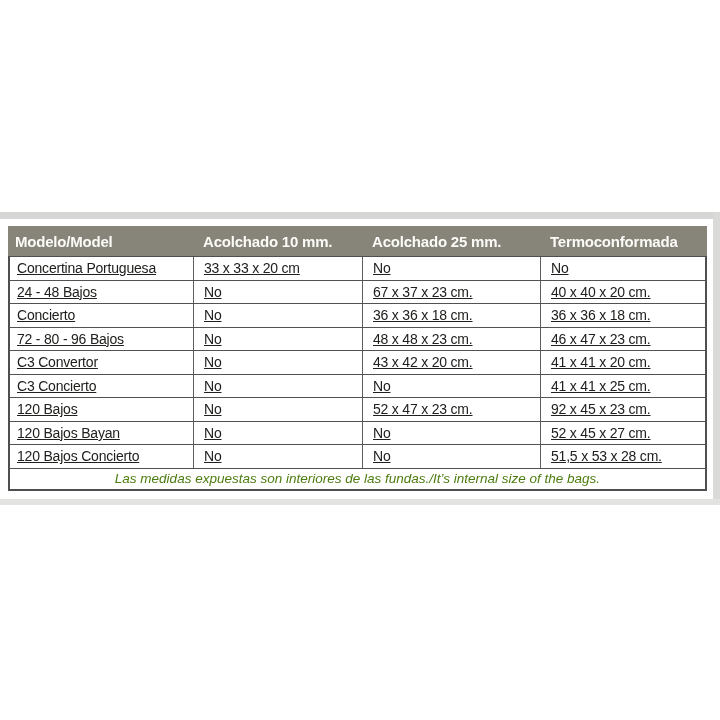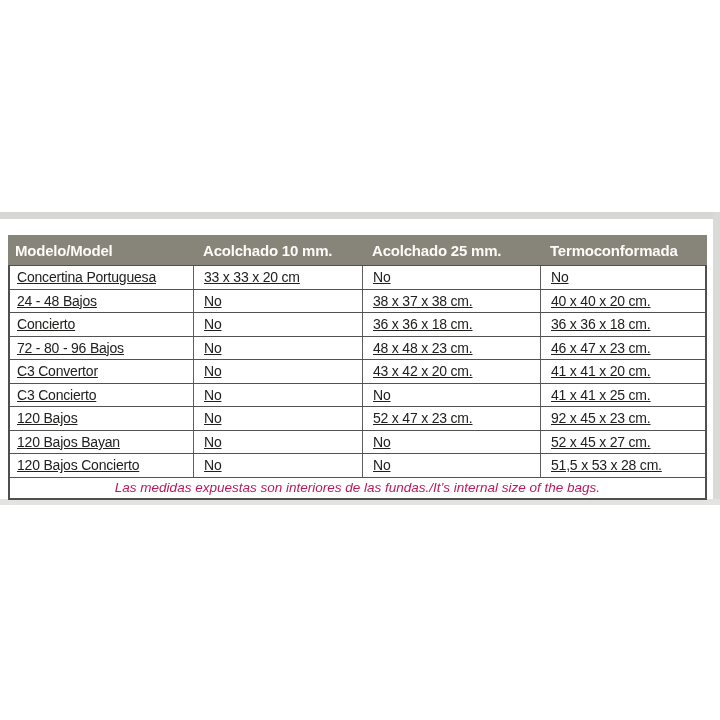--- a/index.html
+++ b/index.html
@@ -13,21 +13,21 @@
 
   
   .strip { position: absolute; }
   .strip-top    { left: 0;   top: 212px; width: 720px; height: 7px;  background: #d6d6d4; }
   .strip-right  { left: 713px; top: 212px; width: 7px; height: 293px; background: #dadad8; }
   .strip-bottom { left: 0;   top: 499px; width: 720px; height: 6px;  background: #e3e3e1; }
 
   
   .spec-table {
     position: absolute;
-    left: 8px; top: 235px;
+    left: 8px; top: 226px;
     width: 699px;
     color: #21201e;
   }
   .hdr {
     display: grid;
     grid-template-columns: 185px 169px 178px 1fr;
     height: 30px;
     align-items: center;
     background: #87857a;
     color: #fcfbf8;
@@ -62,21 +62,21 @@
   .c1 { padding-left: 7px; }
   .c2, .c3, .c4 { padding-left: 10px; }
   .row .c2, .row .c3, .row .c4 { border-left: 1px solid #5e5e5e; }
   .footer-row {
     height: 20px;
     display: flex;
     align-items: center;
     justify-content: center;
     font-style: italic;
     font-size: 13.5px;
-    color: #be185d;
+    color: #4d7c0f;
   }
 </style>
 </head>
 <body>
 
 <div class="strip strip-top"></div>
 <div class="strip strip-right"></div>
 <div class="strip strip-bottom"></div>
 
 <div class="spec-table">
@@ -93,21 +93,21 @@
     <div class="row">
       <div class="cell c1">Concertina Portuguesa</div>
       <div class="cell c2">33 x 33 x 20 cm</div>
       <div class="cell c3">No</div>
       <div class="cell c4">No</div>
     </div>
 
     <div class="row">
       <div class="cell c1">24 - 48 Bajos</div>
       <div class="cell c2">No</div>
-      <div class="cell c3">38 x 37 x 38 cm.</div>
+      <div class="cell c3">67 x 37 x 23 cm.</div>
       <div class="cell c4">40 x 40 x 20 cm.</div>
     </div>
 
     <div class="row">
       <div class="cell c1">Concierto</div>
       <div class="cell c2">No</div>
       <div class="cell c3">36 x 36 x 18 cm.</div>
       <div class="cell c4">36 x 36 x 18 cm.</div>
     </div>
 

